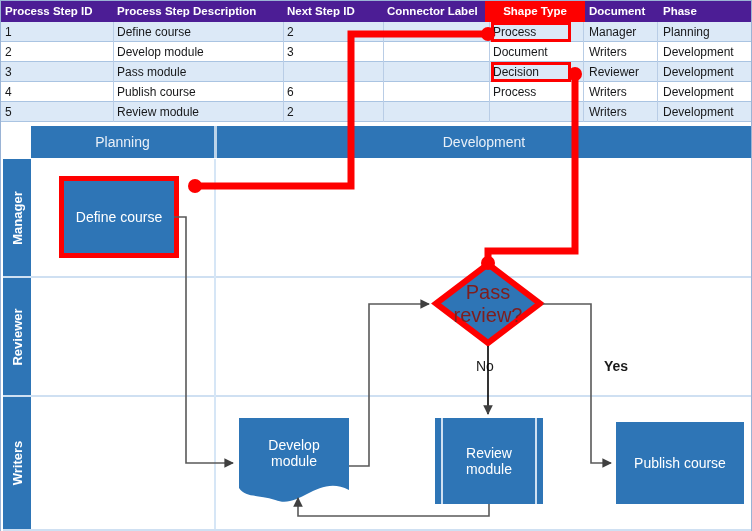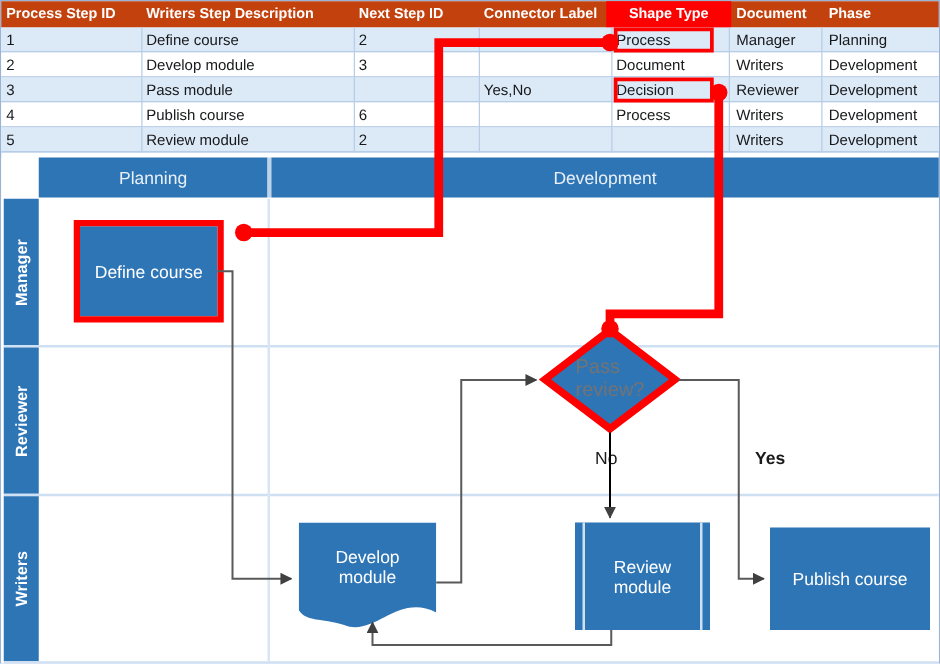--- a/index.html
+++ b/index.html
@@ -5,21 +5,21 @@
   html,body{margin:0;padding:0;background:#fff;}
   body{
     width:752px;height:531px;overflow:hidden;
     font-family:"Liberation Sans", sans-serif;
     -webkit-font-smoothing:antialiased;
   }
   #root{position:relative;width:752px;height:531px;box-sizing:border-box;border:1px solid #9ab3d5;}
 
   
   .tbl{position:absolute;left:0;top:0;width:750px;height:124px;}
-  .thead{position:absolute;left:0;top:0;width:750px;height:21px;background:#c2410c;text-decoration:underline;}
+  .thead{position:absolute;left:0;top:0;width:750px;height:21px;background:#4c1d95;text-decoration:underline;}
   .th{position:absolute;top:0;height:21px;line-height:21px;color:#fff;font-size:11.5px;font-weight:bold;white-space:nowrap;}
   .th.hl{background:#fe0000;color:#ffffff;}
 
   .trow{position:absolute;left:0;width:750px;height:20px;}
   .trow.odd{background:#dce9f7;}
   .trow.even{background:#ffffff;}
   .td{position:absolute;top:0;height:20px;line-height:20px;font-size:12px;color:#17181a;white-space:nowrap;}
   .vsep{position:absolute;width:1px;background:#b9cde6;}
   .hsep{position:absolute;left:0;width:750px;height:1px;background:#aac4e2;}
 
@@ -51,21 +51,21 @@
   svg.redlayer{position:absolute;left:0;top:0;width:752px;height:531px;overflow:visible;pointer-events:none;}
 </style>
 </head>
 <body>
 
 <div id="root">
 
   <div class="tbl">
     <div class="thead">
         <div class="th" style="left: 4px;">Process Step ID</div>
-        <div class="th" style="left: 116px;">Writers Step Description</div>
+        <div class="th" style="left: 116px;">Process Step Description</div>
         <div class="th" style="left: 286px;">Next Step ID</div>
         <div class="th" style="left: 386px;">Connector Label</div>
         <div class="th hl" style="left: 484px; width: 100px; text-align: center;">Shape Type</div>
         <div class="th" style="left: 588px;">Document</div>
         <div class="th" style="left: 662px;">Phase</div>
       </div>
     <div id="tbl-body">
         <div class="trow odd" style="top: 21px;">
           <div class="td" style="left: 4px; width: 118px;">1</div>
           <div class="td" style="left: 116px; width: 166px;">Define course</div>
@@ -82,21 +82,20 @@
           <div class="td" style="left: 286px; width: 94px;">3</div>
           <div class="td" style="left: 386px; width: 100px;"></div>
           <div class="td" style="left: 492px; width: 84px;">Document</div>
           <div class="td" style="left: 588px; width: 66px;">Writers</div>
           <div class="td" style="left: 662px; width: 70px;">Development</div>
         </div>
         <div class="hsep" style="top: 60px;"></div>
         <div class="trow odd" style="top: 61px;">
           <div class="td" style="left: 4px; width: 118px;">3</div>
           <div class="td" style="left: 116px; width: 166px;">Pass module</div>
-          <div class="td" style="left: 386px; width: 100px;">Yes,No</div>
           <div class="td" style="left: 492px; width: 84px;">Decision</div>
           <div class="td" style="left: 588px; width: 66px;">Reviewer</div>
           <div class="td" style="left: 662px; width: 70px;">Development</div>
         </div>
         <div class="hsep" style="top: 80px;"></div>
         <div class="trow even" style="top: 81px;">
           <div class="td" style="left: 4px; width: 118px;">4</div>
           <div class="td" style="left: 116px; width: 166px;">Publish course</div>
           <div class="td" style="left: 286px; width: 94px;">6</div>
           <div class="td" style="left: 386px; width: 100px;"></div>
@@ -150,31 +149,31 @@
         <div class="colsep" style="left: 213px; top: 33px; height: 370px;"></div>
       </div>
     <div id="shape-row">
         <div class="shape sel" style="left: 63px; top: 55px; width: 110px; height: 72px;">
           <div style="white-space: normal; position: relative;">Define course</div>
         </div>
         <div style="position: absolute; left: 432px; top: 135px; width: 110px; height: 85px;">
           <svg width="110" height="85" style="position: absolute; left: 0px; top: 0px; overflow: visible;">
             <path d="M55,3 L107,42.5 L55,82 L3,42.5 Z" fill="#2e75b6" stroke="#fe0000" stroke-width="6"></path>
           </svg>
-          <div style="position: absolute; left: 0px; top: 0px; width: 100%; height: 100%; display: flex; align-items: center; justify-content: center; color: #737373; font-size: 16px; line-height: 1.15; white-space: pre;">Pass
+          <div style="position: absolute; left: 0px; top: 0px; width: 100%; height: 100%; display: flex; align-items: center; justify-content: center; color: #7f1d1d; font-size: 20px; line-height: 1.15; text-align: center; white-space: pre;">Pass
 review?</div>
         </div>
         <div style="position: absolute; left: 238px; top: 292px; width: 110px; height: 86px;">
           <svg width="110" height="86" style="position: absolute; left: 0px; top: 0px;">
             <path d="M0,0 L110,0 L110,72 C79.2,56 60.50000000000001,92 36.300000000000004,82 C17.6,76 6.6,80 0,70 Z" fill="#2e75b6"></path>
           </svg>
           <div style="position: absolute; left: 0px; top: 2px; width: 100%; height: 66px; display: flex; align-items: center; justify-content: center; color: rgb(255, 255, 255); font-size: 14px; line-height: 1.15; text-align: center; white-space: pre;">Develop
 module</div>
         </div>
-        <div class="shape" style="left: 434px; top: 292px; width: 108px; height: 86px; margin-left: 25px;">
+        <div class="shape" style="left: 434px; top: 292px; width: 108px; height: 86px;">
           <div class="subproc-line" style="left: 6px;"></div>
           <div class="subproc-line" style="left: 100px;"></div>
           <div style="white-space: pre; position: relative;">Review
 module</div>
         </div>
         <div class="shape" style="left: 615px; top: 296px; width: 128px; height: 82px;">
           <div style="white-space: normal; position: relative;">Publish course</div>
         </div>
       </div>
     <div id="edgelabel-row">

